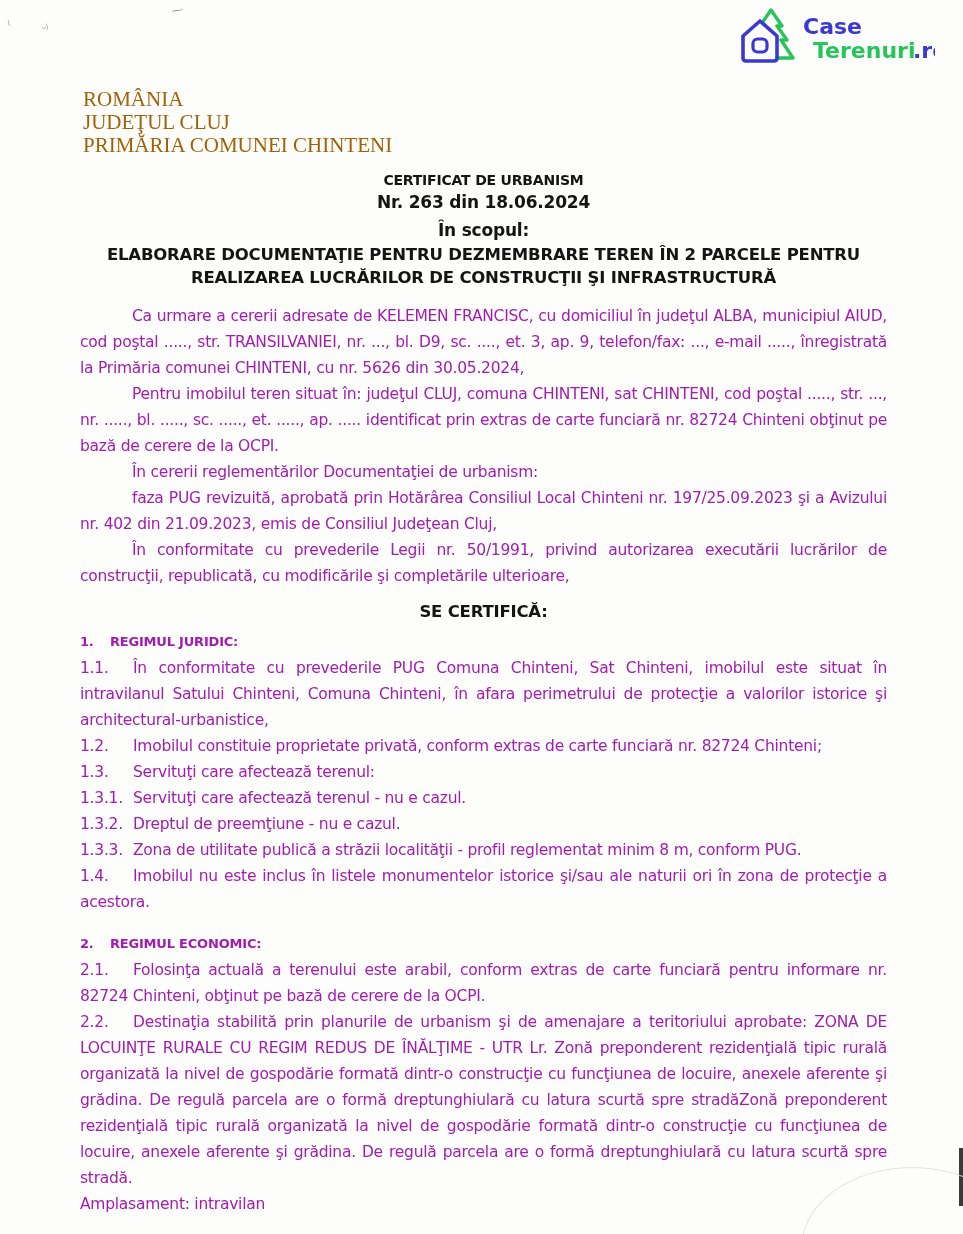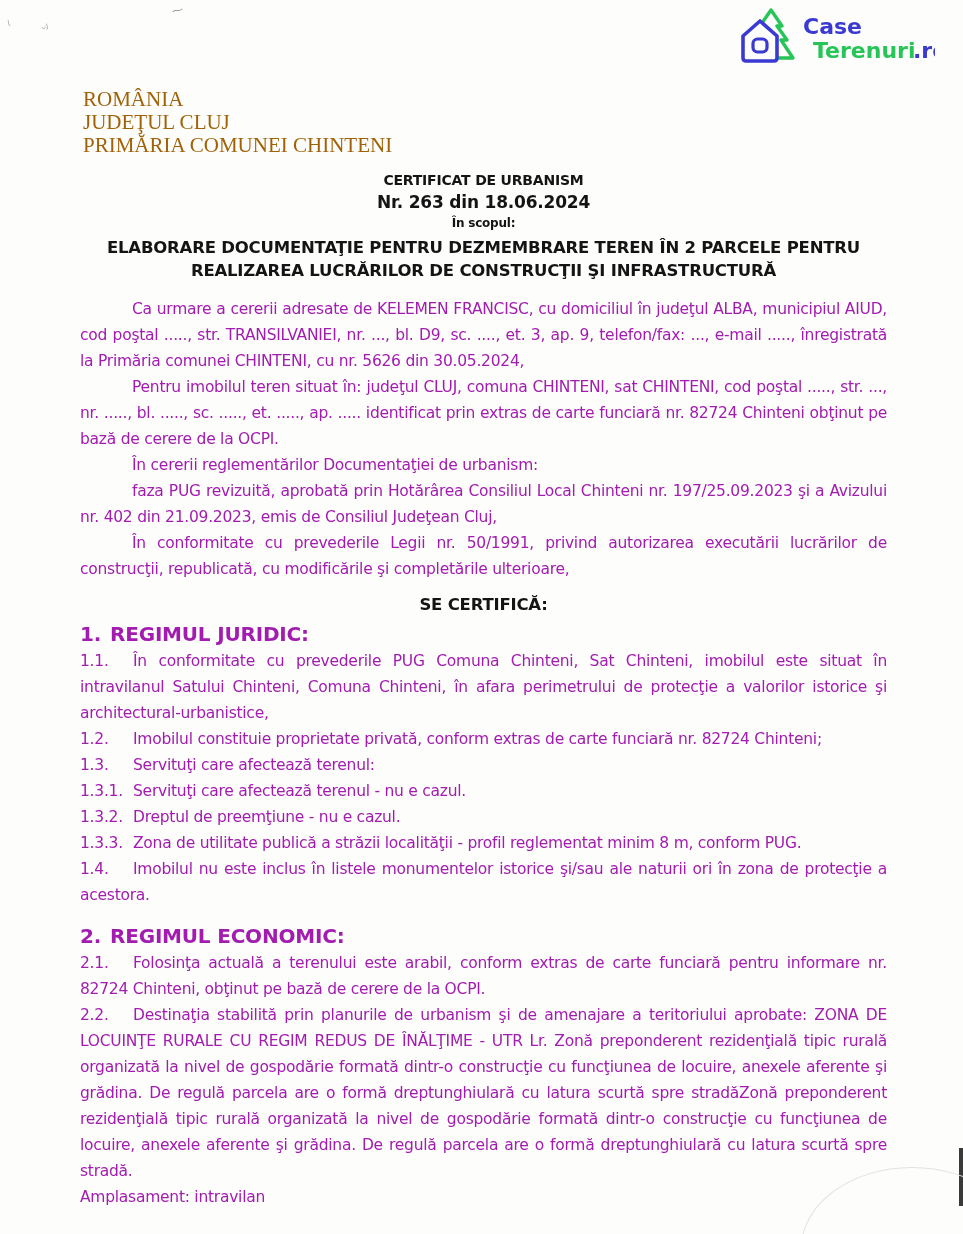--- a/index.html
+++ b/index.html
@@ -30,32 +30,32 @@
   .logo svg{display:block;}
   
   .title-block{
     text-align:center;
     margin-top:12px;
     font-weight:bold;
     letter-spacing:-0.2px;
   }
   .title-main{font-size:14px;line-height:22px;text-align:center;}
   .title-num{font-size:17px;line-height:22px;}
-  .title-scope{font-size:12px;line-height:21px;}
+  .title-scope{font-size:17px;line-height:21px;margin-top:7px;}
   .title-purpose{font-size:16.5px;line-height:23px;margin-top:2px;}
   
   .bodytext{font-size:15.5px;line-height:26px;letter-spacing:-0.25px;color:#a21caf;}
   p{margin:0;}
   .para{text-align:justify;text-indent:52px;}
   .intro{margin-top:14px;}
   .certify{
     text-align:center;font-weight:bold;font-size:16.5px;
     margin-top:13px;margin-bottom:7px;letter-spacing:-0.2px;
   }
-  .sec-heading{font-weight:bold;font-size:20px;line-height:27px;letter-spacing:-0.2px;}
+  .sec-heading{font-weight:bold;font-size:13px;line-height:27px;letter-spacing:-0.2px;}
   .sec-heading .hnum{display:inline-block;min-width:30px;}
   .item{text-align:justify;}
   .item .num{display:inline-block;min-width:53px;text-indent:0;}
   .plain-line{text-align:justify;}
   .sec2{margin-top:15px;}
   
   .artifact{position:absolute;color:#9a9a9a;font-size:11px;transform:rotate(-12deg);}
   .edge-mark{position:absolute;right:0;width:4px;background:#3a3a3a;}
   .curl{
     position:absolute;right:-60px;bottom:-95px;width:220px;height:160px;

